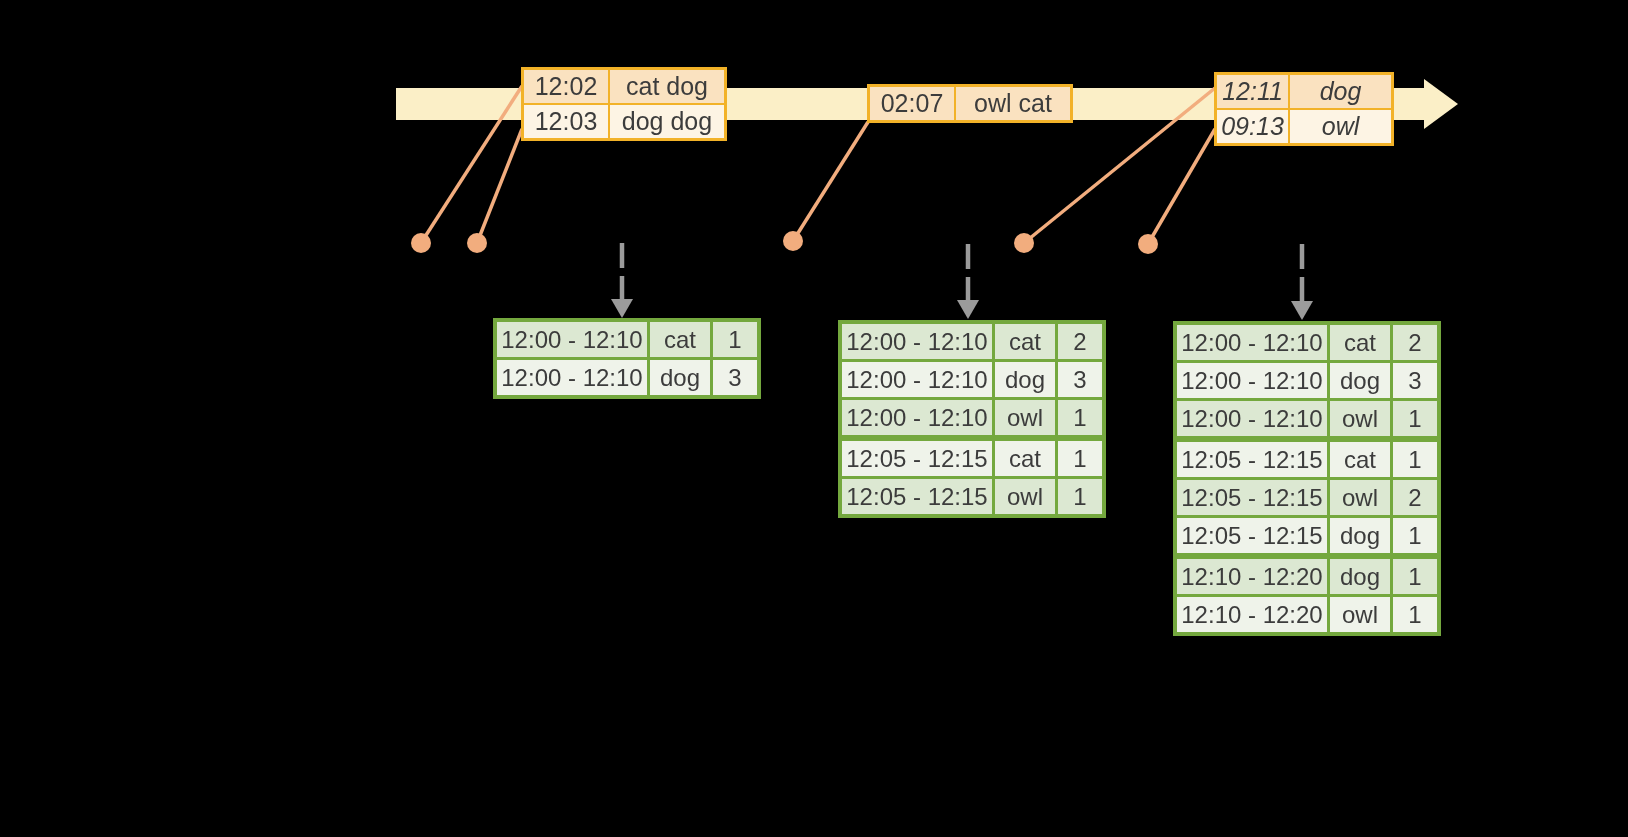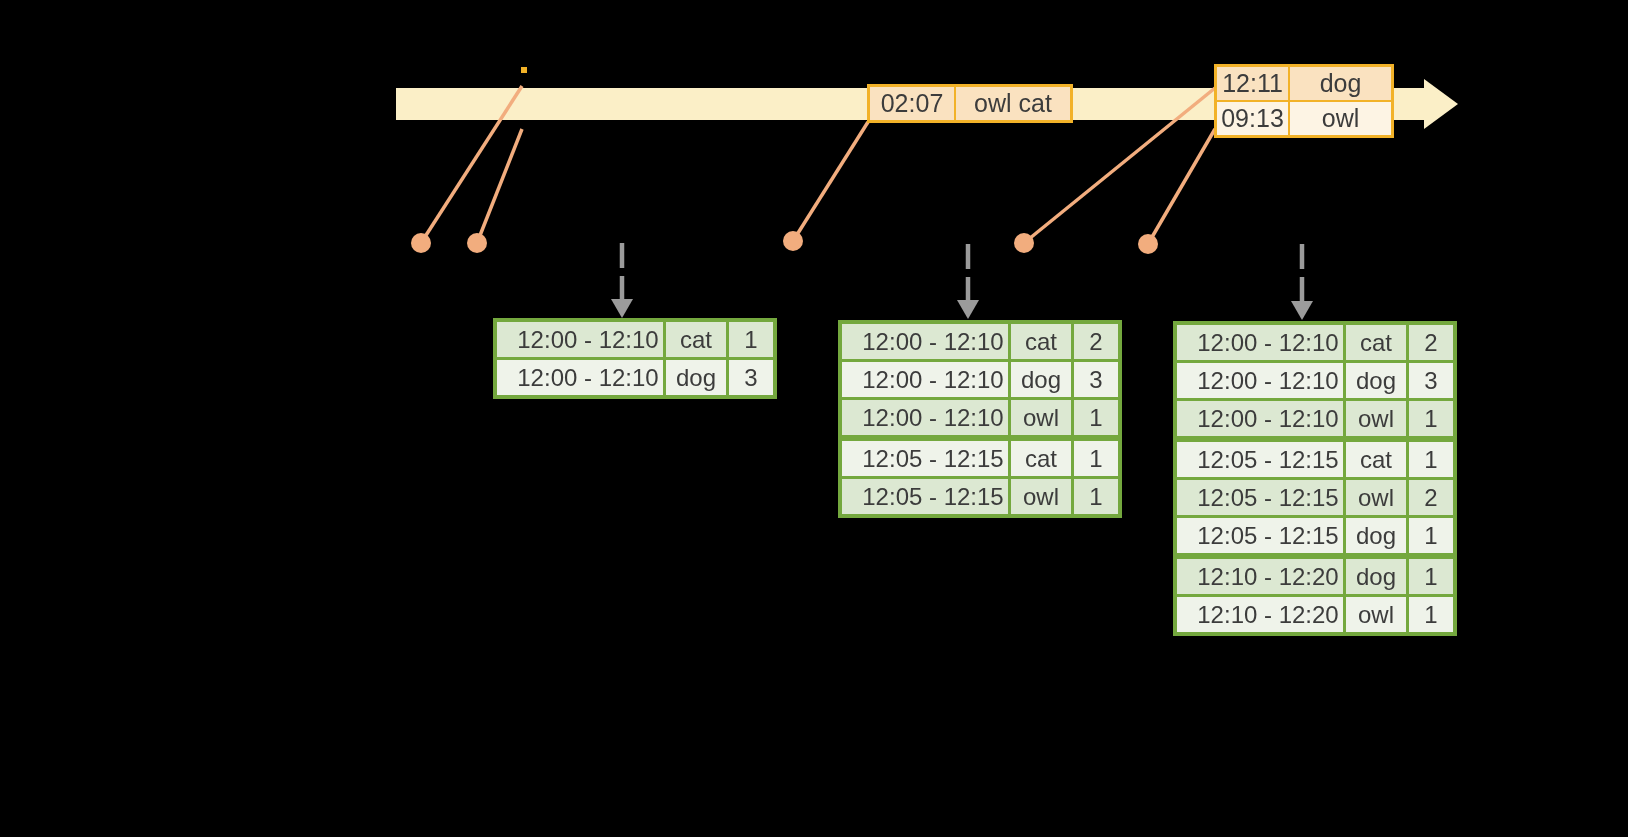--- a/index.html
+++ b/index.html
@@ -56,21 +56,21 @@
   .result-table .rrow + .rrow { margin-top: 3px; }
   .result-table .rrow.group-start { margin-top: 6px; }
   .result-table .cell {
     height: 35px;
     display: flex;
     align-items: center;
     justify-content: center;
     background: var(--result-row-light);
   }
   .result-table .rrow:nth-of-type(odd) .cell { background: var(--result-row-dark); }
-  .result-table .cell.window { width: 150px; margin-right: 3px; padding-left: 16px; }
+  .result-table .cell.window { width: 150px; margin-right: 3px; }
   .result-table .cell.word   { width: 60px;  margin-right: 3px; text-align: right; }
   .result-table .cell.count  { width: 44px; }
 </style>
 </head>
 <body>
 
 <div class="canvas">
 
   <svg class="overlay" viewBox="0 0 1628 837" xmlns="http://www.w3.org/2000/svg">
 
@@ -98,32 +98,40 @@
       <polygon points="957,300 979,300 968,319" style="fill:var(--arrow-gray)"></polygon>
     </g>
     <g>
       <line x1="1302" y1="244" x2="1302" y2="302" style="stroke:var(--arrow-gray);stroke-width:4.5;stroke-dasharray:25 8"></line>
       <polygon points="1291,301 1313,301 1302,320" style="fill:var(--arrow-gray)"></polygon>
     </g>
   </svg>
 
   <div class="event-table" style="left:521px; top:67px;">
 
-
+      <div class="erow">
+        <div class="cell time">12:02</div>
+        <div class="cell words">cat dog</div>
+      </div>
+
+      <div class="erow">
+        <div class="cell time">12:03</div>
+        <div class="cell words">dog dog</div>
+      </div>
     </div>
 
   <div class="event-table" style="left:867px; top:84px;">
 
       <div class="erow">
         <div class="cell time">02:07</div>
         <div class="cell words">owl cat</div>
       </div>
     </div>
 
-  <div class="event-table narrow" style="left:1214px; top:64px;">
+  <div class="event-table narrow" style="left:1214px; top:72px;font-style:italic;">
 
       <div class="erow">
         <div class="cell time">12:11</div>
         <div class="cell words">dog</div>
       </div>
 
       <div class="erow">
         <div class="cell time">09:13</div>
         <div class="cell words">owl</div>
       </div>

